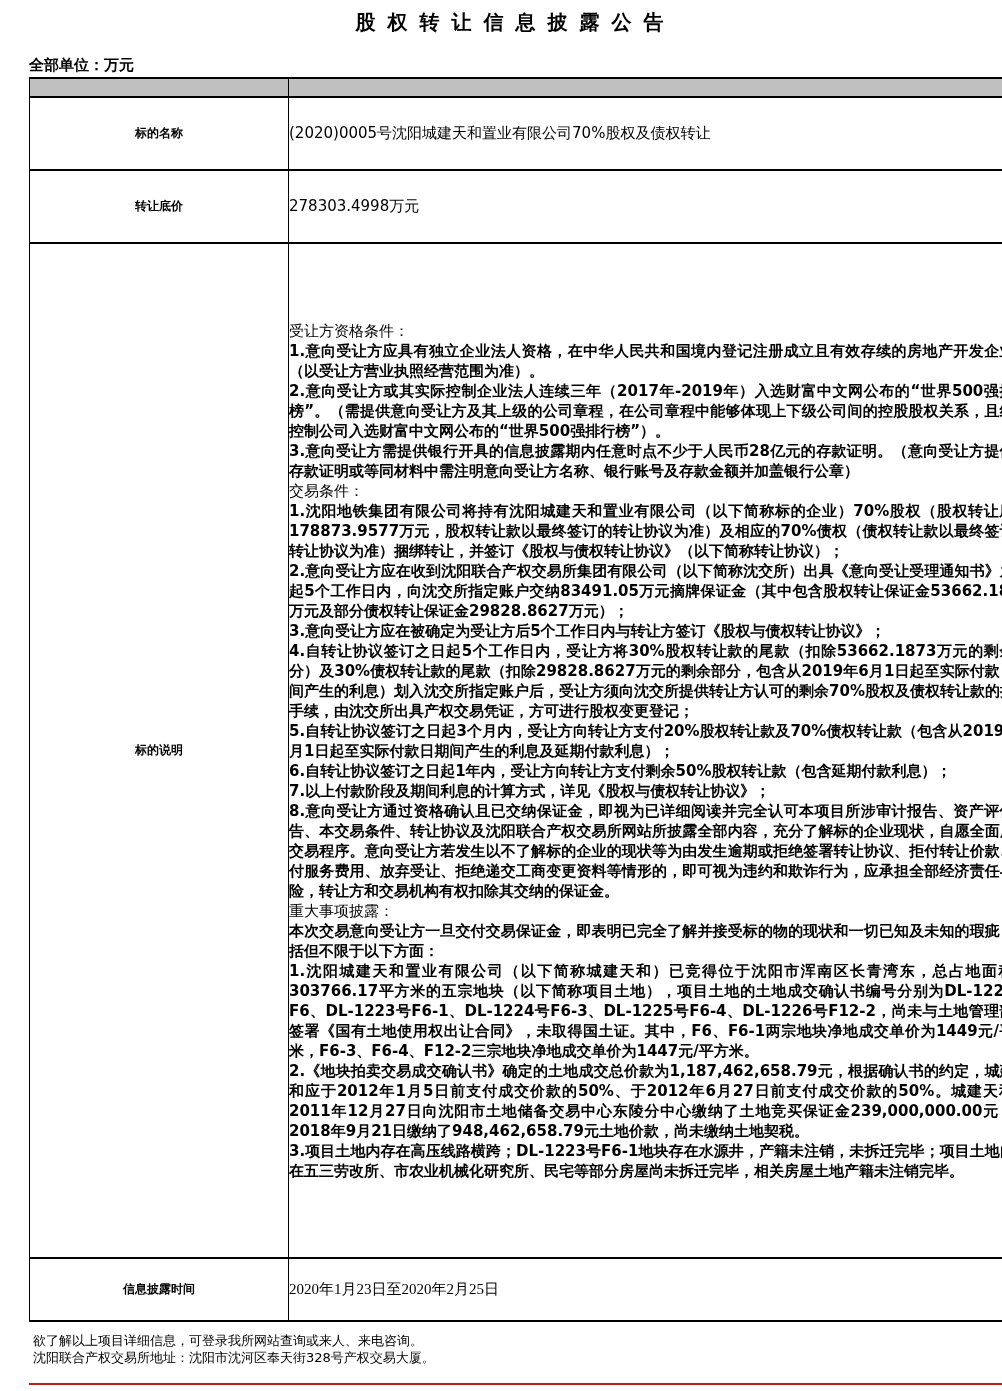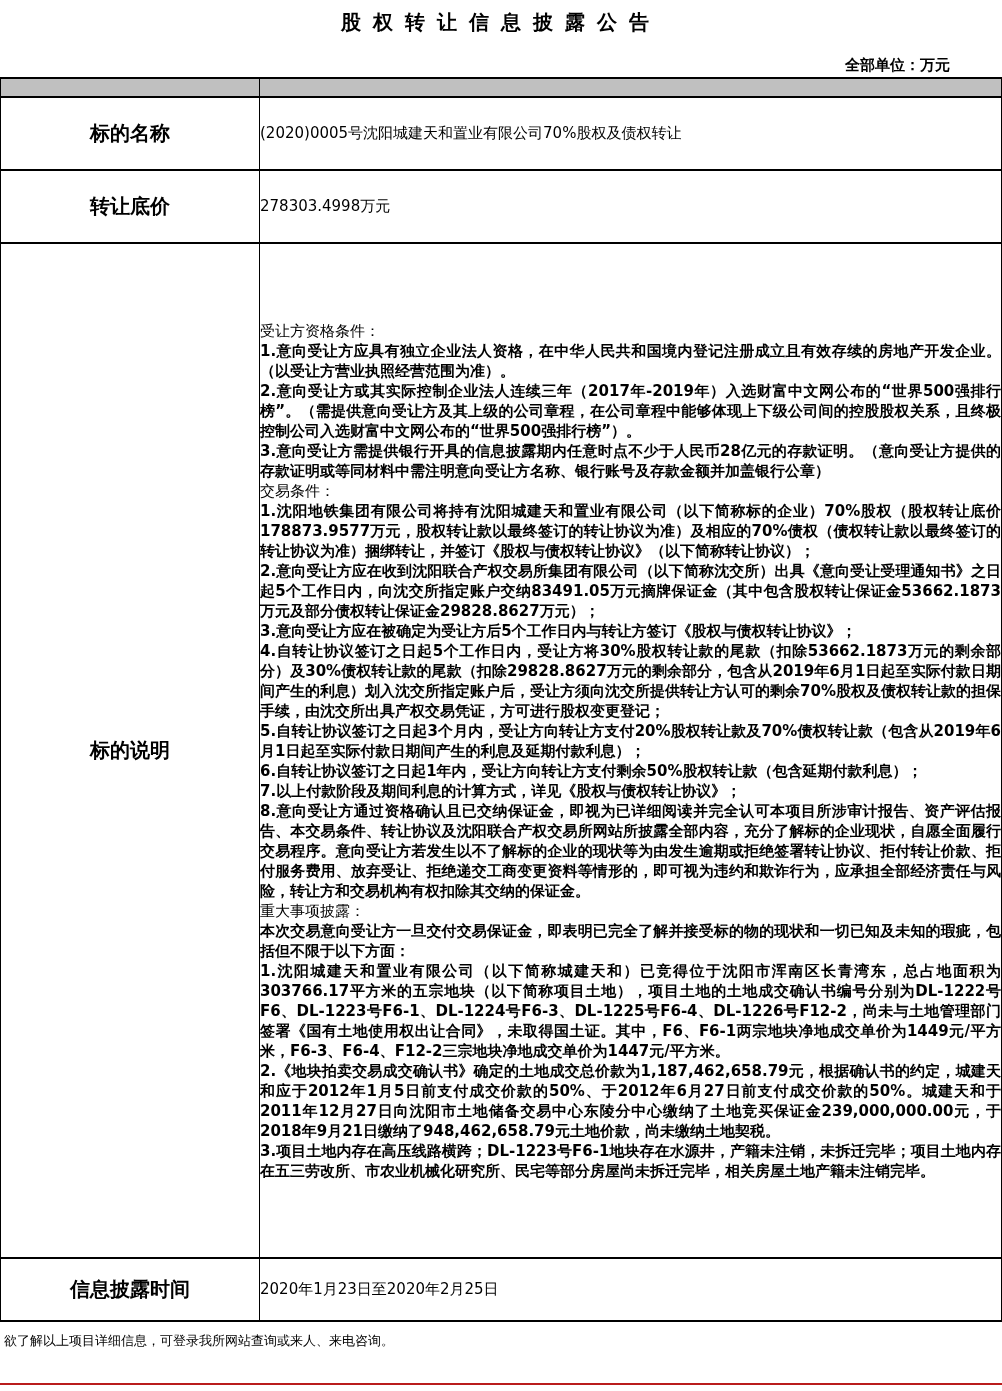--- a/index.html
+++ b/index.html
@@ -1,50 +1,50 @@
 <!DOCTYPE html>
 <html><head>
 <meta charset="utf-8">
 <style>
   html,body{margin:0;padding:0;background:#fff;}
   .page{
     width:1002px;height:1391px;box-sizing:border-box;
     background:#fff;color:#000;
     font-family:"DejaVu Sans",sans-serif;
-    position:relative;overflow:hidden;
+    position:relative;overflow:hidden;padding-left:29px;
   }
   .title{
     margin:0;padding-top:9px;
     text-align:center;
     font-size:20px;font-weight:bold;
     letter-spacing:12px;
   }
   .unit-note{
-    text-align:right;
+    text-align:left;
     font-size:15px;font-weight:bold;
     margin:20px 52px 2px 0;
   }
   table.disclosure{
     width:1002px;border-collapse:collapse;table-layout:fixed;
   }
   table.disclosure td{
     border-left:1px solid #000;border-right:1px solid #000;
     border-top:2px solid #000;border-bottom:2px solid #000;
     padding:0;vertical-align:middle;
   }
   .head-row td{background:#c0c0c0;height:17px;}
   .col-label{width:258px;}
   td.label{
-    text-align:center;font-weight:bold;font-size:20px;
+    text-align:center;font-weight:bold;font-size:12px;
   }
   td.value{
     text-align:left;font-size:15px;
   }
   tr.row-std td{height:71px;}
-  tr.row-last td{height:61px;}
+  tr.row-last td{height:61px;font-family:Liberation Serif, serif;}
   tr.desc-row td{height:1013px;}
   td.desc{
     padding:4px 5px;
     font-size:15px;line-height:20px;
     text-align:justify;
   }
   .desc-block{margin:0;font-weight:bold;}
   .desc-heading{font-weight:normal;}
   .footer{
     border-bottom:2px solid #b91c1c;
@@ -106,15 +106,16 @@
 
     <tr class="row-last">
       <td class="label">信息披露时间</td>
       <td class="value">2020年1月23日至2020年2月25日</td>
     </tr>
   </tbody>
     </table>
 
   <div class="footer" id="footer">
       <div class="footer-line">欲了解以上项目详细信息，可登录我所网站查询或来人、来电咨询。</div>
+      <div class="footer-line">沈阳联合产权交易所地址：沈阳市沈河区奉天街328号产权交易大厦。</div>
     </div>
 
 </div>
 
 </body></html>

